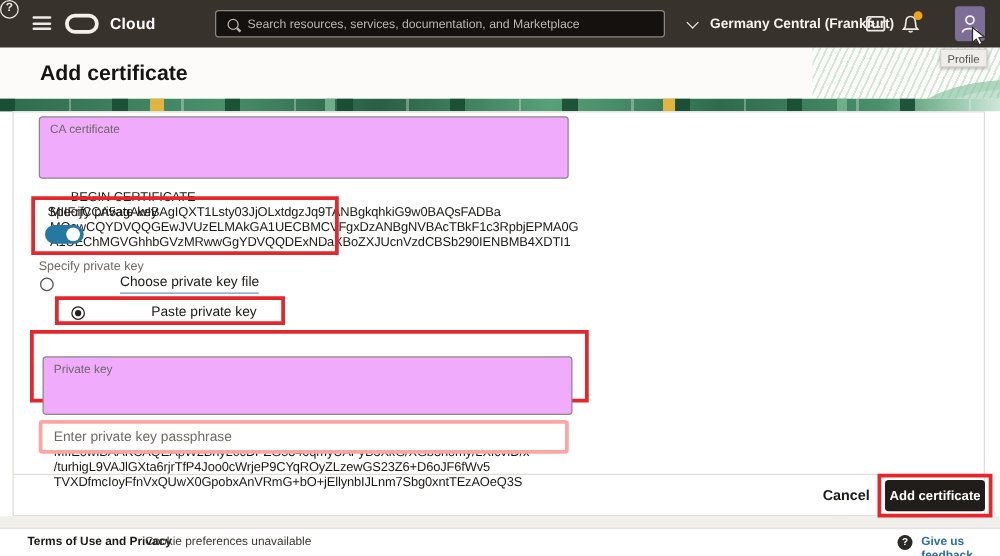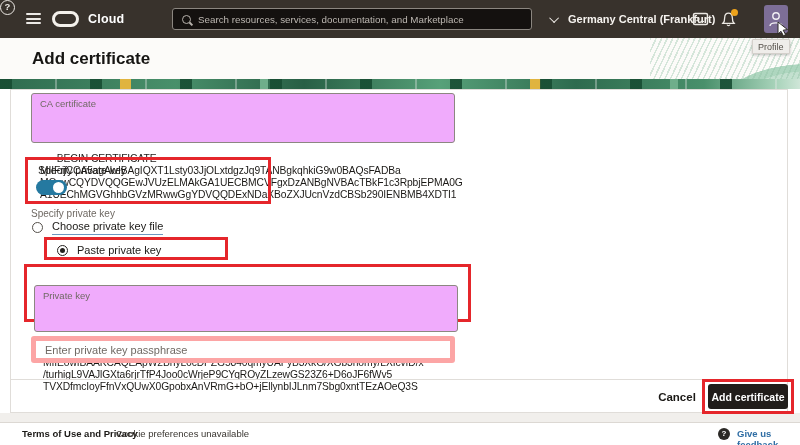--- a/index.html
+++ b/index.html
@@ -56,34 +56,34 @@
   .ca-box { left:20px; top:3px; width:424px; height:50px; }
   .pk-box { left:7px; top:18px; width:424px; height:47px; position:absolute; }
 
   .hl { border:3px solid #e5262b; position:absolute; }
   .hl-toggle { left:14px; top:67px; width:246px; height:47px; }
   .toggle-label { position:absolute; left:10px; top:4px; font-size:10.5px; color:#1b1916; }
   .switch { position:absolute; left:8px; top:20px; width:31px; height:15px; background:#2579a0; border-radius:8px; cursor:pointer; }
   .switch .knob { position:absolute; left:17px; top:2px; width:11px; height:11px; border-radius:50%; background:#fff; }
 
   .section-label { position:absolute; left:20px; top:118px; font-size:10px; color:#6f6963; }
-  .radio-row { position:absolute; display:flex; align-items:center; cursor:pointer; }
+  .radio-row { position:absolute; display:flex; align-items:center; cursor:pointer;gap:44px; }
   .radio-row1 { left:21px; top:130px; }
   .radio-circle { width:11px; height:11px; border:1.2px solid #55504a; border-radius:50%; margin-right:9px; flex:none; background:#fff; position:relative; }
   .radio-circle.checked { border-color:#24211e; }
   .radio-circle.checked::after { content:""; position:absolute; left:2.4px; top:2.4px; width:5px; height:5px; border-radius:50%; background:#24211e; }
   .radio-label { font-size:11px; color:#1b1916; }
   .radio-label.underlined { border-bottom:1px solid #6d97c0; padding-bottom:2px; }
   .hl-radio { left:13px; top:147px; width:184px; height:23px;margin-left:20px; }
   .hl-radio .radio-row { left:10px; top:4px; }
 
   .hl-pk { left:13px; top:174px; width:447px; height:58px; }
 
   .passphrase { position:absolute; left:20px; top:246px; width:424px; height:27px; }
-  .passphrase input { width:100%; height:100%; border:5px solid #fca5a5; border-radius:3px; padding:0 9px; font-size:11px; color:#1b1916; font-family:"Liberation Sans", sans-serif; outline:none; }
+  .passphrase input { width:100%; height:100%; border:3px solid #fca5a5; border-radius:3px; padding:0 9px; font-size:11px; color:#1b1916; font-family:"Liberation Sans", sans-serif; outline:none; }
   .passphrase input::placeholder { color:#6f6963; }
 
   .divider { position:absolute; left:0; top:289px; width:778px; height:1px; background:#e0ddd9; }
   .cancel-btn { position:absolute; left:640px; top:296px; width:52px; height:22px; line-height:22px; text-align:center; font-size:11.5px; font-weight:bold; color:#1b1916; cursor:pointer; background:none; border:none; font-family:"Liberation Sans", sans-serif; }
   .submit-btn { position:absolute; left:697px; top:294px; width:80px; height:25px; background:#211d1a; color:#fff; border:none; border-radius:3px; font-size:10.5px; font-weight:bold; cursor:pointer; font-family:"Liberation Sans", sans-serif; }
   .hl-submit { left:691px; top:289px; width:92px; height:35px; }
 
   
   .footer { position:absolute; left:0; top:422px; width:800px; height:23px; background:#fff; border-top:1px solid #dcd8d3; font-size:9.5px; }
   .footer .f-item { position:absolute; top:5px; }

